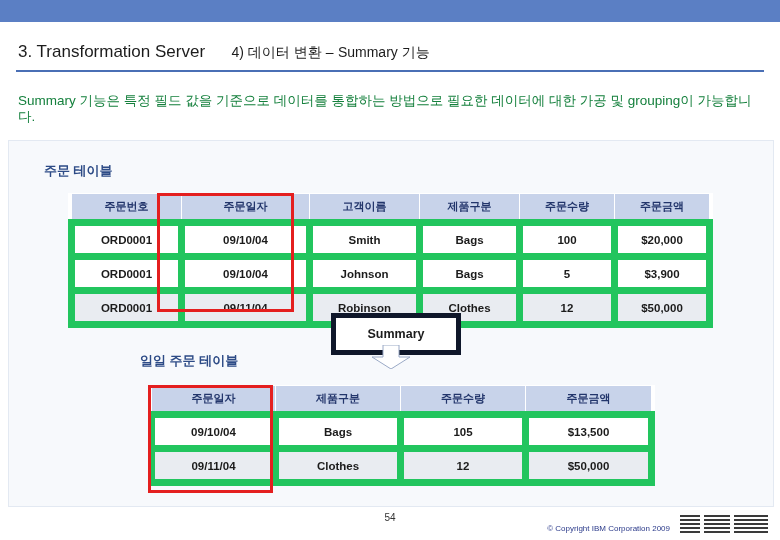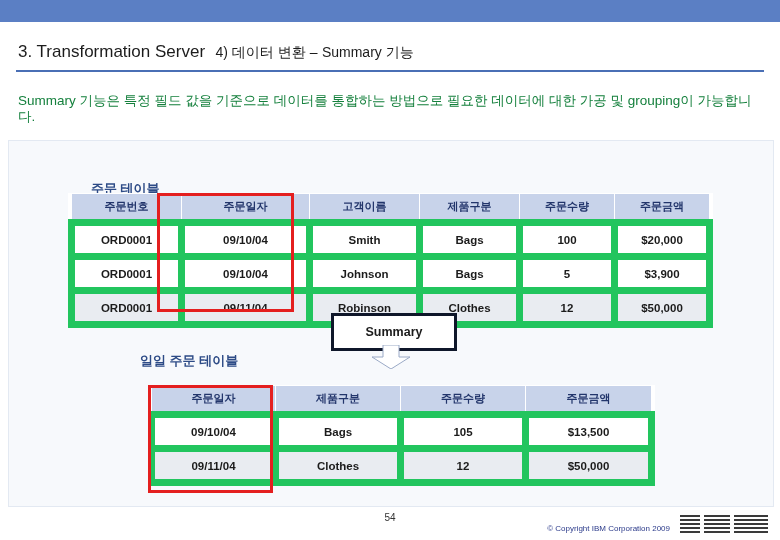--- a/index.html
+++ b/index.html
@@ -37,21 +37,21 @@
     white-space: nowrap;
   }
   .title-main {
     font-size: 17px;
     color: #1c1c1c;
     letter-spacing: 0px;
   }
   .title-sub {
     font-size: 14px;
     color: #1c1c1c;
-    margin-left: 6px;
+    margin-left: 22px;
   }
   .title-sub-b {
     font-size: 14px;
     color: #1c1c1c;
     font-weight: normal;
   }
   .title-underline {
     position: absolute;
     left: 16px;
     top: 70px;
@@ -78,22 +78,21 @@
     border: 1px solid #e3e9f2;
   }
   .sect-label {
     position: absolute;
     font-size: 13px;
     font-weight: bold;
     color: #2d4b86;
   }
   .lbl-order {
     left: 44px;
-    top: 180px;
-    margin-left: 47px;
+    top: 162px;
   }
   .lbl-daily {
     left: 140px;
     top: 352px;
   }
 
   table.grid {
     position: absolute;
     border-collapse: collapse;
     background: #ffffff;
@@ -154,21 +153,21 @@
     height: 102px;
   }
 
   .summary-chip {
     position: absolute;
     left: 331px;
     top: 313px;
     width: 120px;
     height: 32px;
     background: #ffffff;
-    border: 3px solid #0f172a;
+    border: 5px solid #0f172a;
     color: #1b1b1b;
     font-size: 12.5px;
     font-weight: bold;
     display: flex;
     align-items: center;
     justify-content: center;
   }
   .arrow-down {
     position: absolute;
     left: 370px;

